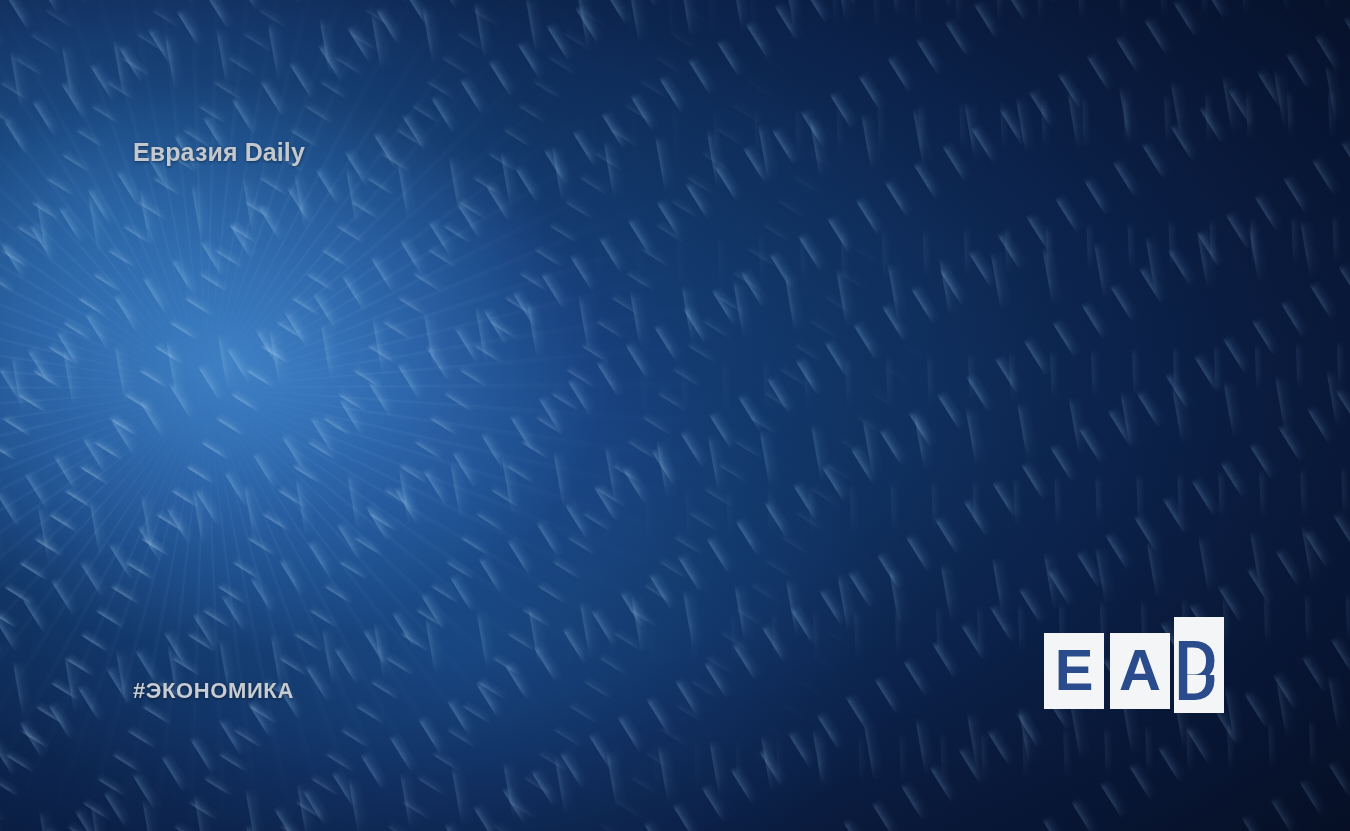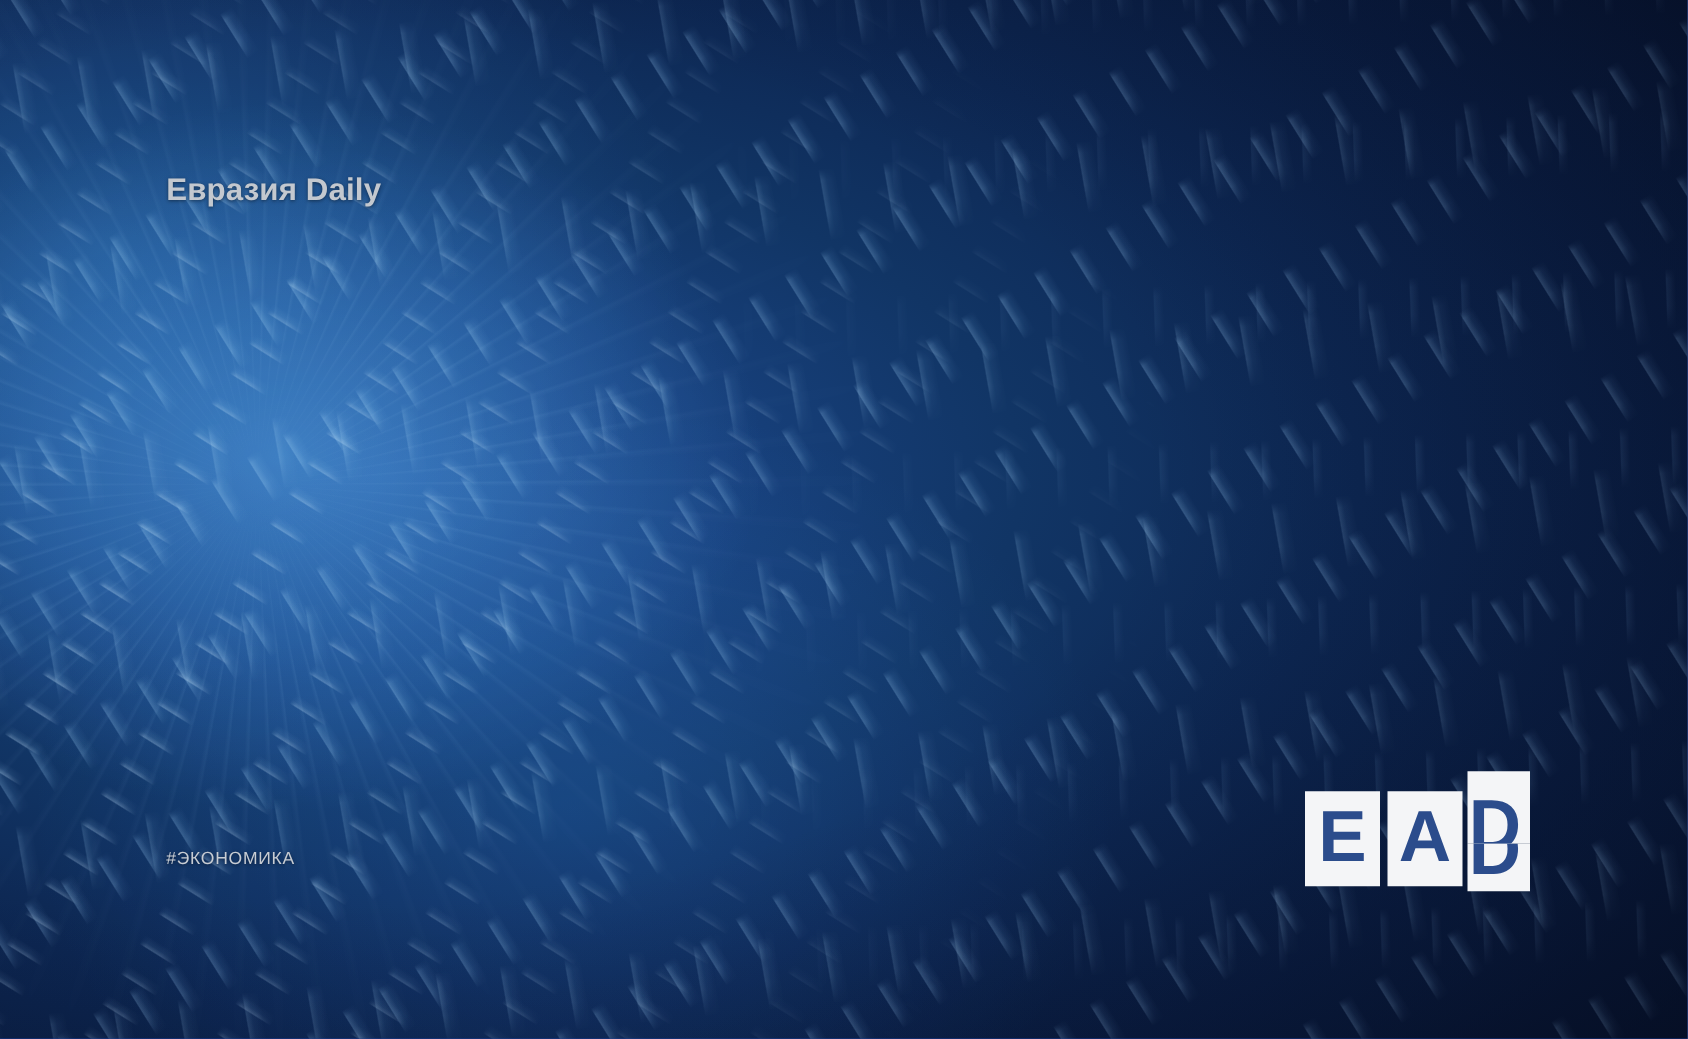--- a/index.html
+++ b/index.html
@@ -7,21 +7,21 @@
     margin: 0;
     padding: 0;
     background: #070c1c;
   }
 
   .stage {
     position: relative;
     width: 1350px;
     height: 831px;
     overflow: hidden;
-    background: #1d4ed8;
+    background: #0f766e;
     font-family: "Liberation Sans", "DejaVu Sans", sans-serif;
     -webkit-font-smoothing: antialiased;
   }
 
   
   .bg-base {
     position: absolute;
     inset: 0;
     background:
       radial-gradient(125% 105% at 23% 46%, #1f4c90 0%, #17407c 16%, #113565 30%, #0d2753 46%, #0a1d43 62%, #081635 78%, #061026 100%);
@@ -193,22 +193,22 @@
     font-weight: bold;
     line-height: 76px;
     letter-spacing: -0.3px;
     text-shadow: 0 2px 7px rgba(4,12,32,0.45);
   }
 
   .hashtag {
     position: absolute;
     left: 133px;
     top: 678px;
-    font-size: 14px;
-    font-weight: normal;
+    font-size: 22px;
+    font-weight: bold;
     letter-spacing: 0.6px;
     color: #c7ccd3;
     text-shadow: 0 1px 3px rgba(0,0,0,0.45);
     white-space: nowrap;
   }
 
   
   .logo {
     position: absolute;
     left: 1044px;

